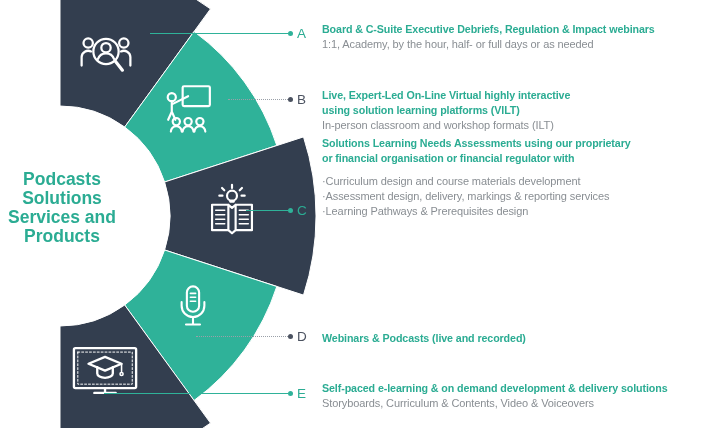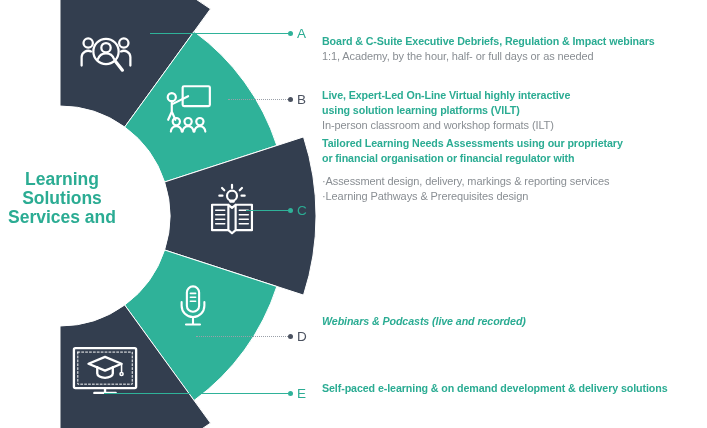--- a/index.html
+++ b/index.html
@@ -87,23 +87,24 @@
     <rect x="3" y="3" width="64" height="41" rx="1.5"></rect>
     <rect x="7" y="7" width="56" height="33" style="stroke-width:1;stroke-dasharray:2 2"></rect>
     <path d="M35 12 L52 19 L35 26 L18 19 Z"></path>
     <path d="M27 22.5 v6.5 a8 4.5 0 0 0 16 0 v-6.5"></path>
     <path d="M52 19 v8" style="stroke-width:1.6"></path>
     <circle cx="52" cy="29.5" r="1.6" style="stroke-width:1.6"></circle>
     <path d="M35 44 v5 M24 49 h22"></path>
   </svg>
 
   <div class="abs title">
-    <div>Learning</div>
+    <div>Podcasts</div>
     <div>Solutions</div>
     <div>Services and</div>
+    <div>Products</div>
   </div>
 
   <div class="abs connector" style="left:150px;top:33px;width:138px;"></div>
   <div class="abs dot" style="left:288px;top:31px;"></div>
   <div class="abs letter" style="left:297px;top:26px;">A</div>
 
   <div class="abs connector dotted" style="left:228px;top:99px;width:60px;"></div>
   <div class="abs dot dark-dot" style="left:288px;top:97px;"></div>
   <div class="abs letter dark-letter" style="left:297px;top:92px;">B</div>
 
@@ -112,41 +113,43 @@
   <div class="abs letter" style="left:297px;top:203px;">C</div>
 
   <div class="abs connector dotted" style="left:196px;top:336px;width:92px;"></div>
   <div class="abs dot dark-dot" style="left:288px;top:334px;"></div>
   <div class="abs letter dark-letter" style="left:297px;top:329px;">D</div>
 
   <div class="abs connector" style="left:104px;top:393px;width:184px;"></div>
   <div class="abs dot" style="left:288px;top:391px;"></div>
   <div class="abs letter" style="left:297px;top:386px;">E</div>
 
-  <div class="abs tblock" style="top:22px;margin-top:12px;">
+  <div class="abs tblock" style="top:22px;">
     <div class="heading">Board &amp; C-Suite Executive Debriefs, Regulation &amp; Impact webinars</div>
     <div class="desc">1:1, Academy, by the hour, half- or full days or as needed</div>
   </div>
 
   <div class="abs tblock" style="top:76px;margin-top:12px;">
     <div class="heading">Live, Expert-Led On-Line Virtual highly interactive</div>
     <div class="heading">using solution learning platforms (VILT)</div>
     <div class="desc">In-person classroom and workshop formats (ILT)</div>
   </div>
 
   <div class="abs tblock" style="top:136px;">
-    <div class="heading">Tailored Learning Needs Assessments using our proprietary</div>
+    <div class="heading">Solutions Learning Needs Assessments using our proprietary</div>
     <div class="heading">or financial organisation or financial regulator with</div>
     <ul class="bullets" style="margin-top:8px;width:372px;">
+      <li>Curriculum design and course materials development</li>
       <li>Assessment design, delivery, markings &amp; reporting services</li>
       <li>Learning Pathways &amp; Prerequisites design</li>
     </ul>
   </div>
 
-  <div class="abs tblock" style="top:314px;font-style:italic;">
+  <div class="abs tblock" style="top:331px;">
     <div class="heading">Webinars &amp; Podcasts (live and recorded)</div>
   </div>
 
   <div class="abs tblock" style="top:381px;">
     <div class="heading">Self-paced e-learning &amp; on demand development &amp; delivery solutions</div>
+    <div class="desc">Storyboards, Curriculum &amp; Contents, Video &amp; Voiceovers</div>
   </div>
 
 </div>
 
 </body></html>

